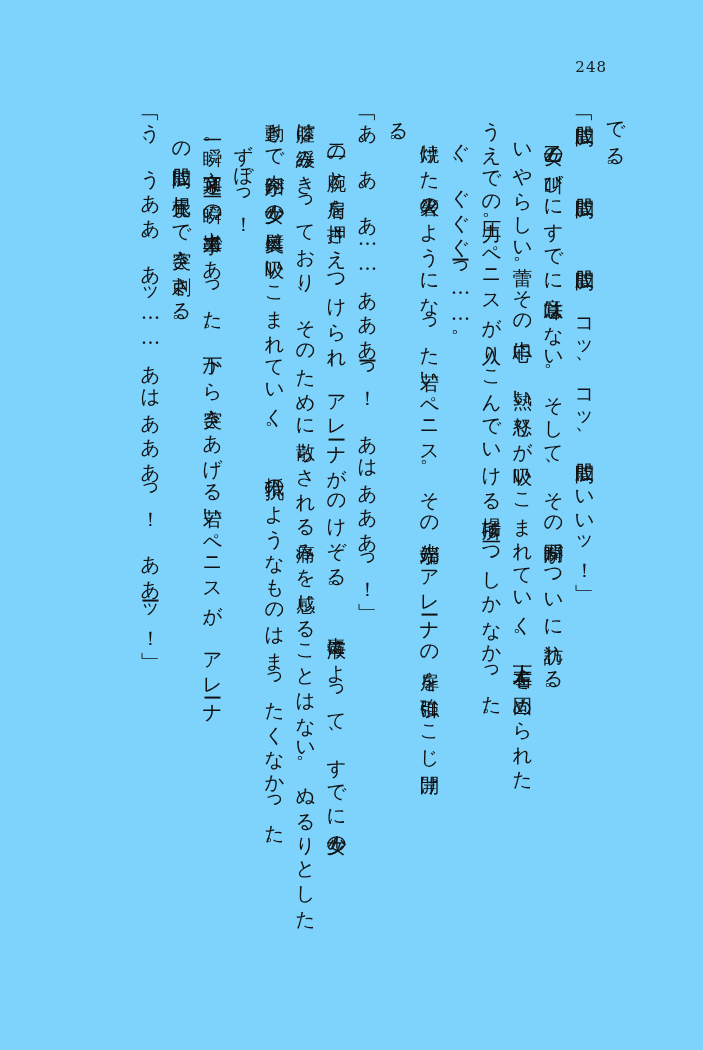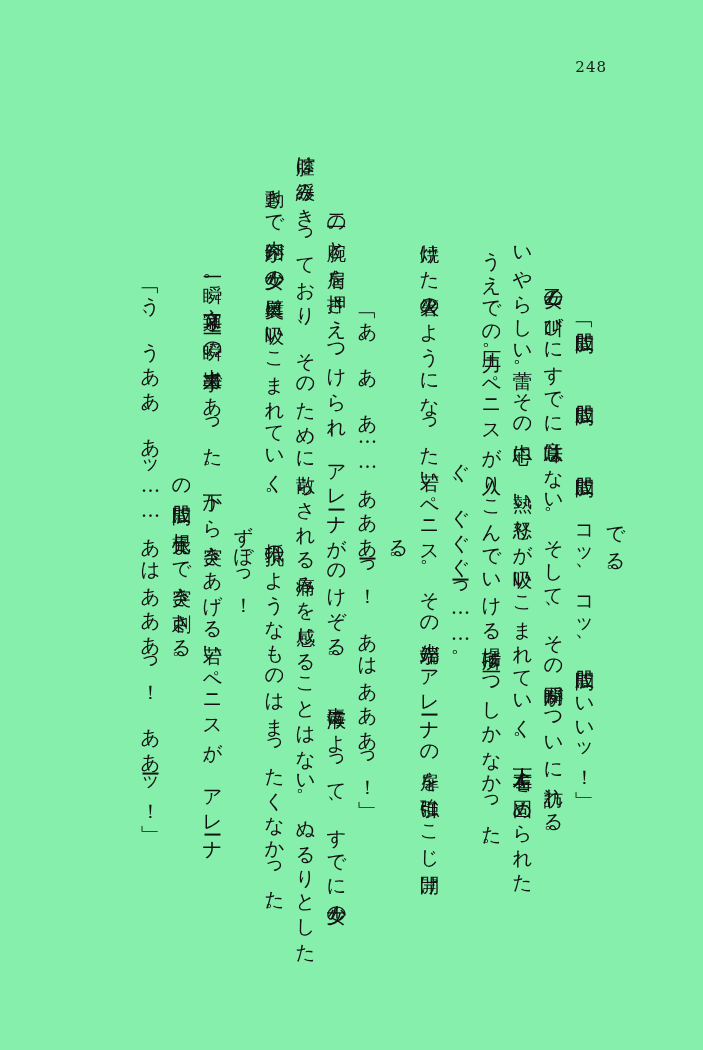--- a/index.html
+++ b/index.html
@@ -12,22 +12,21 @@
     height: 1050px;
     position: relative;
     font-family: "DejaVu Serif", "Liberation Serif", serif;
     color: #111111;
     overflow: hidden;
   }
 
   #page {
     position: absolute;
     inset: 0;
-    background: #86efac;
-    text-align: center;
+    background: #7dd3fc;
   }
 
   
   #page-number {
     position: absolute;
     top: 58px;
     right: 96px;
     font-size: 15px;
     letter-spacing: 1px;
     color: #1a1a1a;

